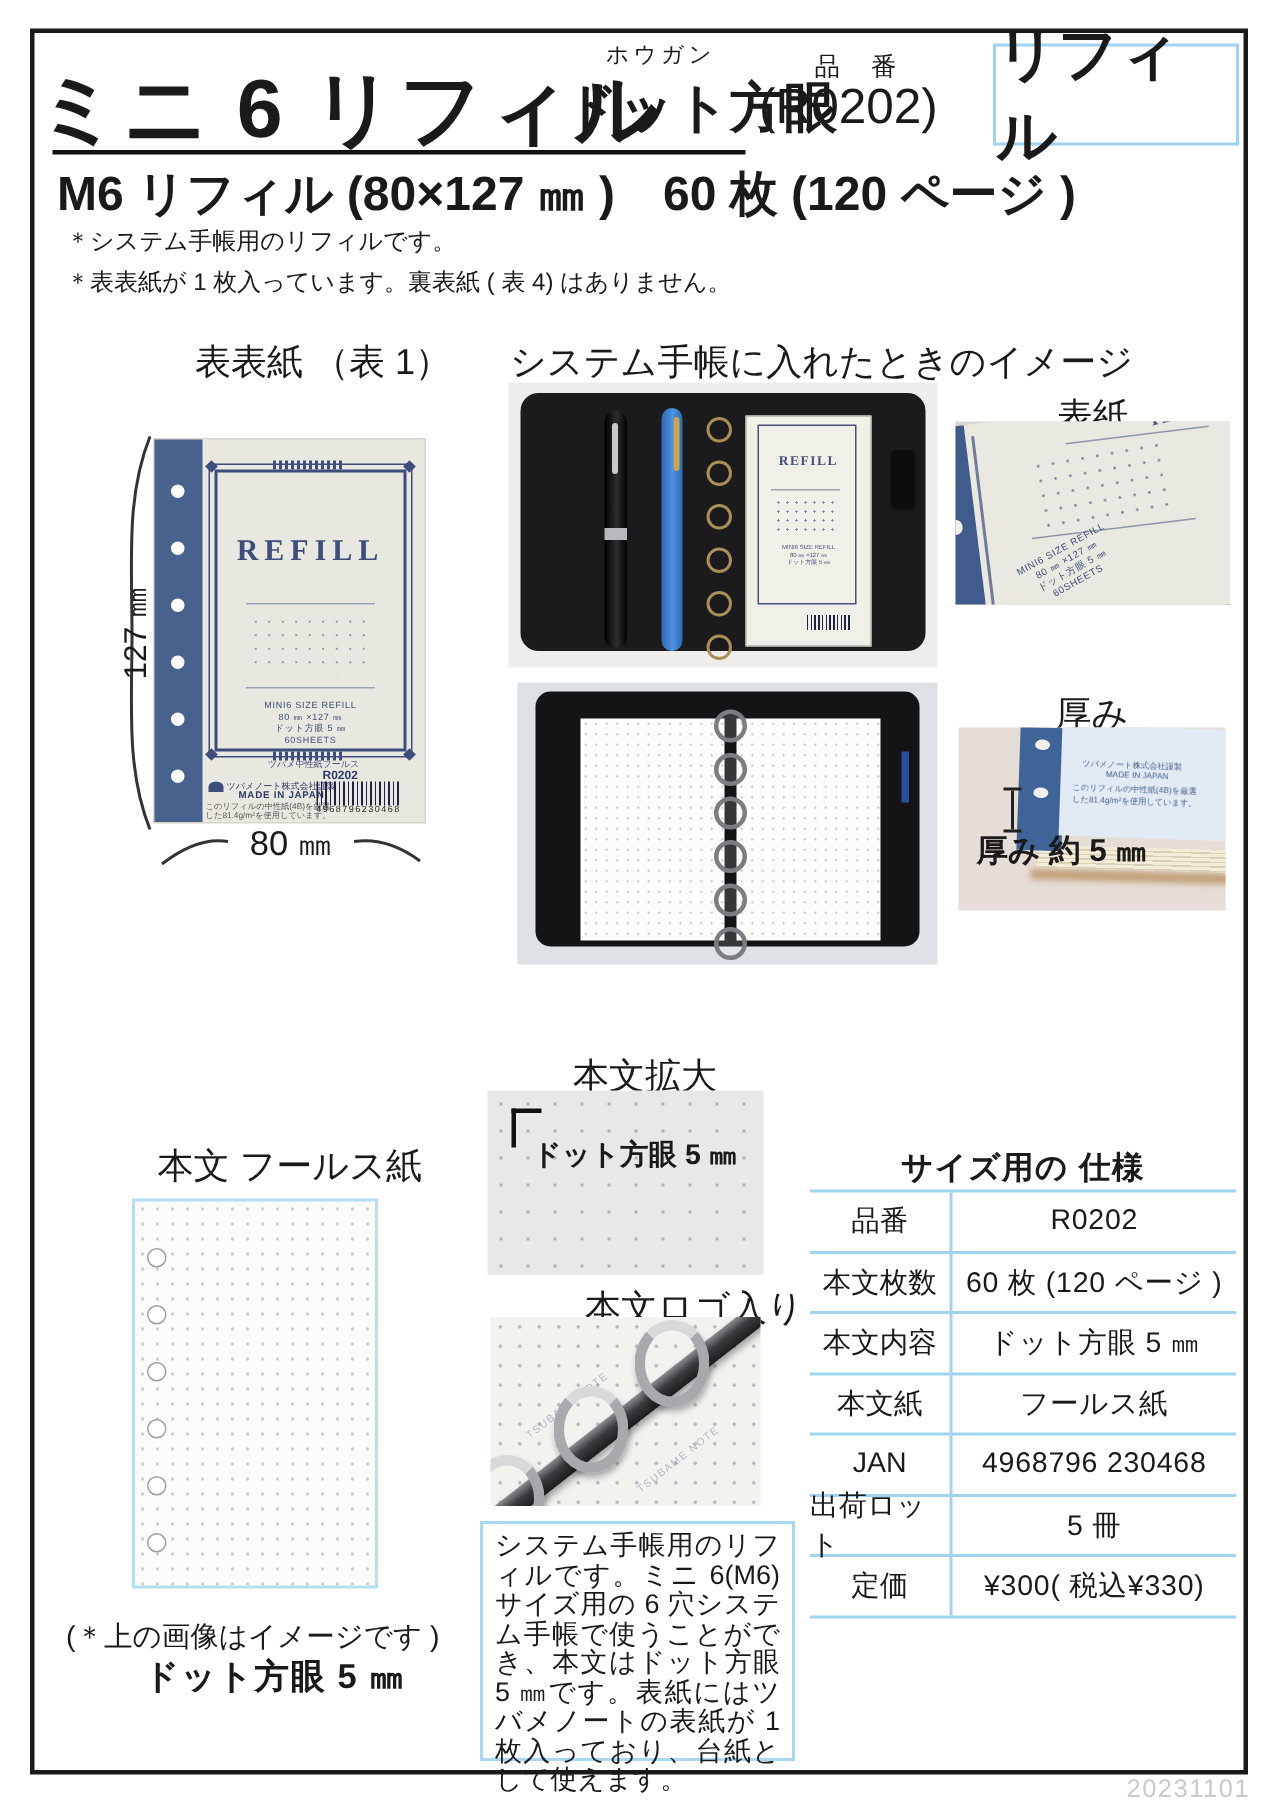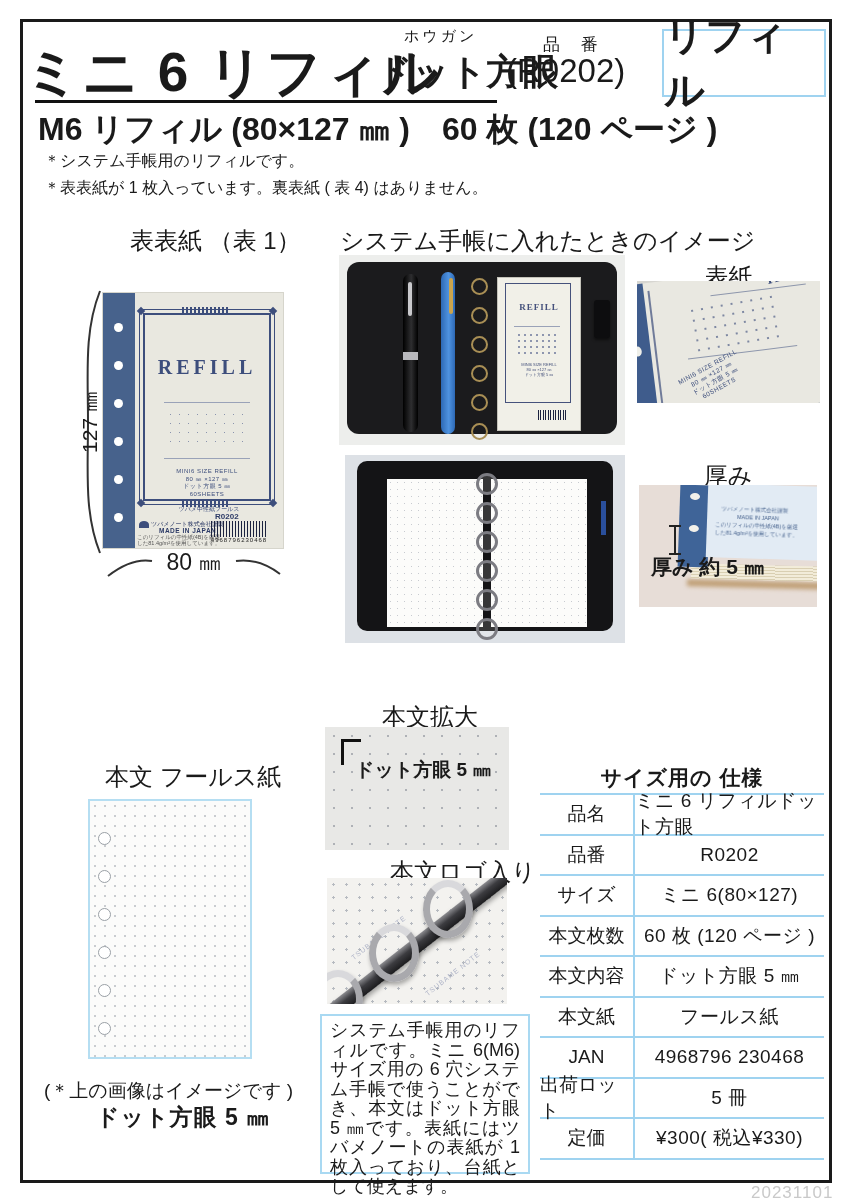--- a/index.html
+++ b/index.html
@@ -295,32 +295,24 @@
     <div class="abs bring" style="left:96px;top:2px"></div>
     <div class="abs bring" style="left:42px;top:46px"></div>
     <div class="abs bring" style="left:-14px;top:92px"></div>
   </div>
 
   <div class="abs descbox">システム手帳用のリフィルです。ミニ 6(M6) サイズ用の 6 穴システム手帳で使うことができ、本文はドット方眼 5 ㎜です。表紙にはツバメノートの表紙が 1 枚入っており、台紙として使えます。</div>
 
   <div class="abs st-title">サイズ用の 仕様</div>
   <div class="abs spec-table">
     <div class="spec-row">
-      <div class="spec-label">品名</div>
-      <div class="spec-value">ミニ 6 リフィルドット方眼</div>
-    </div>
-    <div class="spec-row">
       <div class="spec-label">品番</div>
       <div class="spec-value">R0202</div>
     </div>
     <div class="spec-row">
-      <div class="spec-label">サイズ</div>
-      <div class="spec-value">ミニ 6(80×127)</div>
-    </div>
-    <div class="spec-row">
       <div class="spec-label">本文枚数</div>
       <div class="spec-value">60 枚 (120 ページ )</div>
     </div>
     <div class="spec-row">
       <div class="spec-label">本文内容</div>
       <div class="spec-value">ドット方眼 5 ㎜</div>
     </div>
     <div class="spec-row">
       <div class="spec-label">本文紙</div>
       <div class="spec-value">フールス紙</div>

